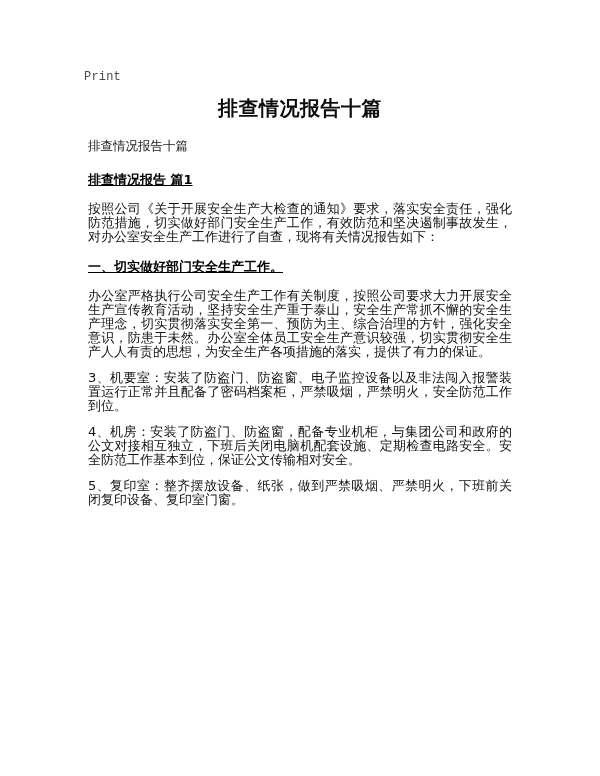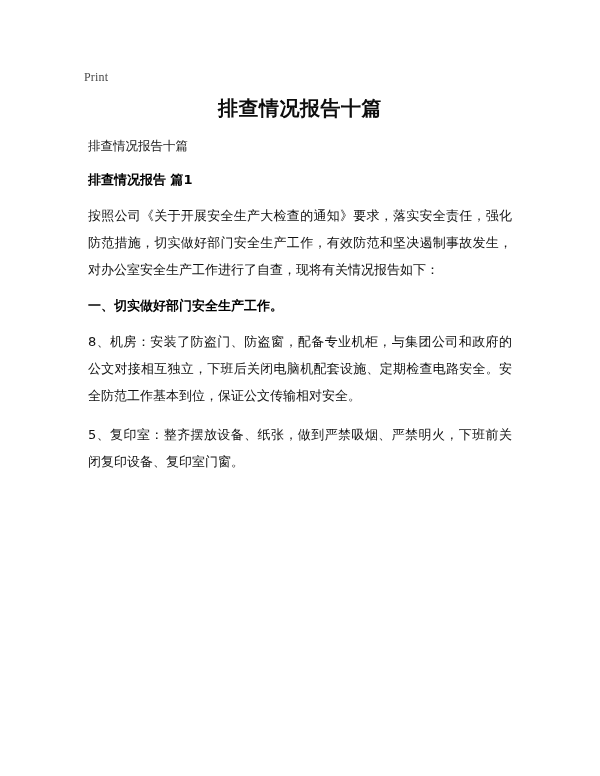--- a/index.html
+++ b/index.html
@@ -19,21 +19,21 @@
   .page {
     position: relative;
     width: 600px;
     height: 776px;
     box-sizing: border-box;
   }
   .print-link {
     position: absolute;
     left: 84px;
     top: 70px;
-    font-family: Liberation Serif, serif;
+    font-family: Liberation Mono, monospace;
     font-size: 12px;
     line-height: 14px;
     color: #4a4a4a;
     text-decoration: none;
     letter-spacing: 0.2px;
   }
   .doc-body {
     position: absolute;
     left: 88px;
     top: 94px;
@@ -55,24 +55,25 @@
     margin: 0 0 13px 0;
     font-weight: 400;
   }
   .section-heading {
     font-size: 13px;
     line-height: 21px;
     font-weight: 700;
     color: #000000;
     margin: 0 0 12px 0;
     text-align: justify;
+    text-decoration: underline;
   }
   .para {
     font-size: 13px;
-    line-height: 27px;
+    line-height: 14px;
     color: #111111;
     margin: 0 0 12px 0;
     text-align: justify;
     text-justify: inter-ideograph;
     word-break: break-all;
   }
   .para:last-child {
     margin-bottom: 0;
   }
 </style>
@@ -87,19 +88,21 @@
 
     <h1 class="doc-title">排查情况报告十篇</h1>
 
     <p class="subtitle">排查情况报告十篇</p>
 
     <p class="section-heading">排查情况报告 篇1</p>
 
     <div id="blocks-container">
         <p class="para">按照公司《关于开展安全生产大检查的通知》要求，落实安全责任，强化防范措施，切实做好部门安全生产工作，有效防范和坚决遏制事故发生，对办公室安全生产工作进行了自查，现将有关情况报告如下：</p>
         <p class="section-heading">一、切实做好部门安全生产工作。</p>
-        <p class="para">8、机房：安装了防盗门、防盗窗，配备专业机柜，与集团公司和政府的公文对接相互独立，下班后关闭电脑机配套设施、定期检查电路安全。安全防范工作基本到位，保证公文传输相对安全。</p>
+        <p class="para">办公室严格执行公司安全生产工作有关制度，按照公司要求大力开展安全生产宣传教育活动，坚持安全生产重于泰山，安全生产常抓不懈的安全生产理念，切实贯彻落实安全第一、预防为主、综合治理的方针，强化安全意识，防患于未然。办公室全体员工安全生产意识较强，切实贯彻安全生产人人有责的思想，为安全生产各项措施的落实，提供了有力的保证。</p>
+        <p class="para">3、机要室：安装了防盗门、防盗窗、电子监控设备以及非法闯入报警装置运行正常并且配备了密码档案柜，严禁吸烟，严禁明火，安全防范工作到位。</p>
+        <p class="para">4、机房：安装了防盗门、防盗窗，配备专业机柜，与集团公司和政府的公文对接相互独立，下班后关闭电脑机配套设施、定期检查电路安全。安全防范工作基本到位，保证公文传输相对安全。</p>
         <p class="para">5、复印室：整齐摆放设备、纸张，做到严禁吸烟、严禁明火，下班前关闭复印设备、复印室门窗。</p>
       </div>
 
   </div>
 
 </div>
 
 </body></html>

